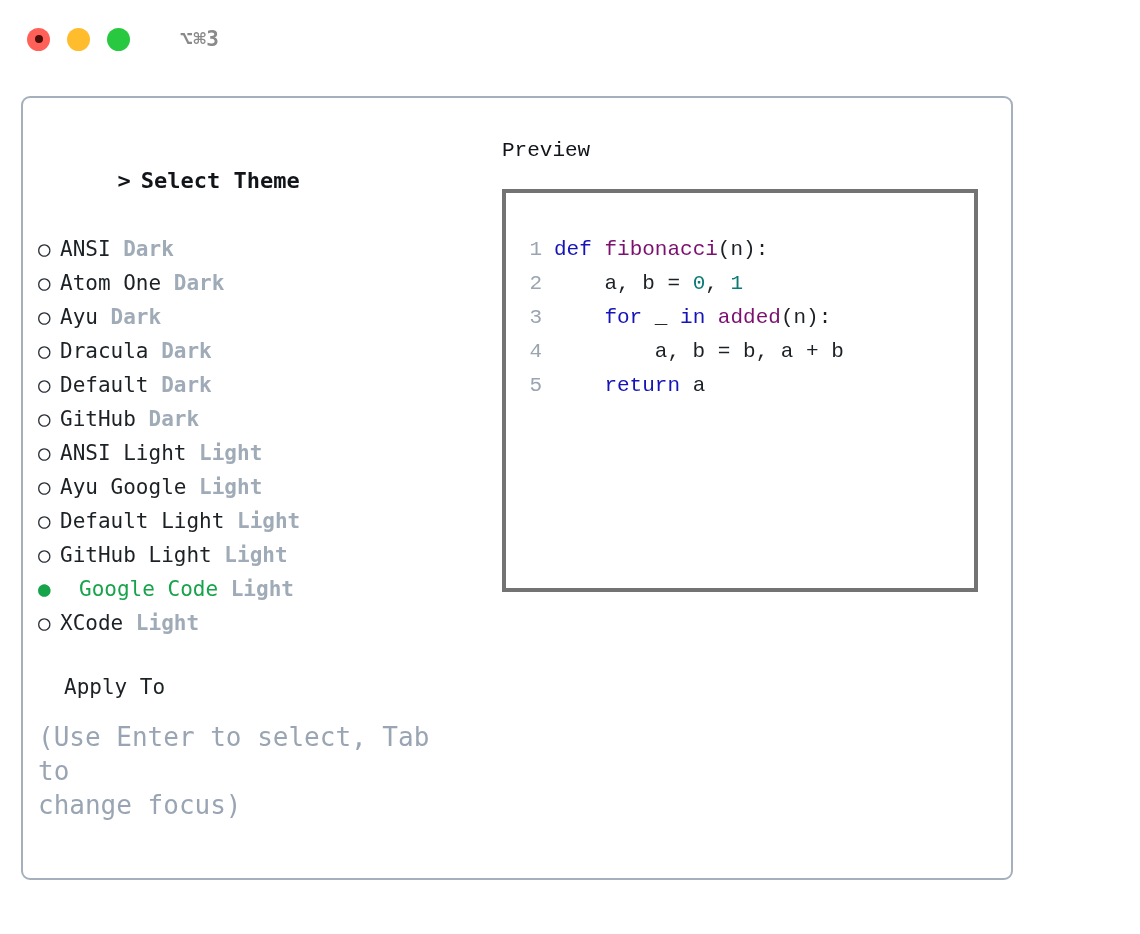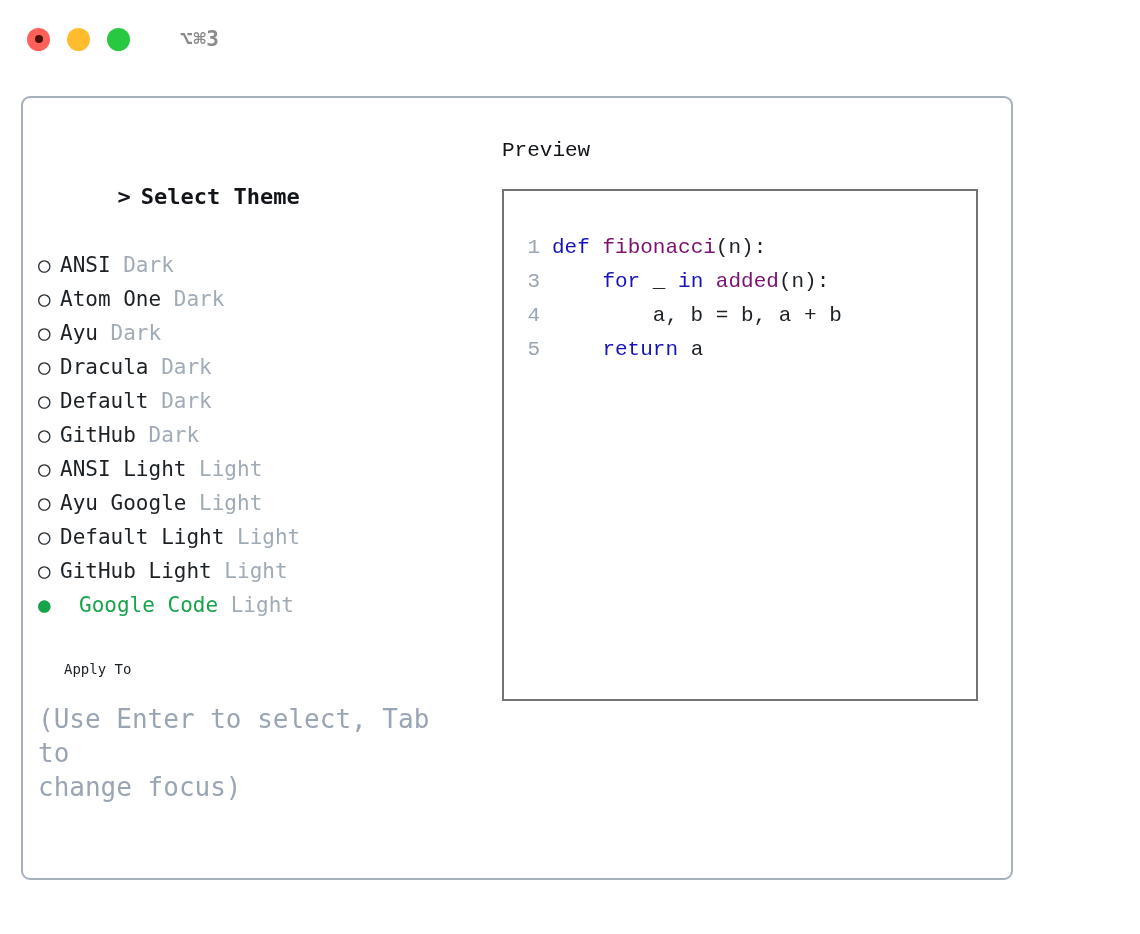--- a/index.html
+++ b/index.html
@@ -64,21 +64,21 @@
     border: 2px solid #a6b0bd;
     border-radius: 9px;
     background: #ffffff;
     box-sizing: border-box;
   }
 
   
   #theme-column {
     position: absolute;
     left: 15px;
-    top: 48px;
+    top: 32px;
     width: 440px;
   }
   .hdr {
     font-size: 22px;
     font-weight: bold;
     color: #111418;
     line-height: 34px;
     white-space: pre;
   }
   .hdr .caret { margin-right: 10px; }
@@ -90,25 +90,25 @@
     white-space: pre;
     display: block;
   }
   .opt .bullet {
     display: inline-block;
     width: 22px;
     color: #2b3138;
   }
   .opt.sel .bullet { color: #16a34a; }
   .opt.sel .name   { color: #16a34a; margin-left: 19px; }
-  .opt .variant    { color: #a0abb8; }
+  .opt .variant    { color: #a0abb8; font-weight: bold; }
 
   #apply-block { margin-top: 30px; }
   #apply-heading {
-    font-size: 14px;
+    font-size: 21px;
     line-height: 34px;
     color: #1c2125;
     padding-left: 26px;
     white-space: pre;
   }
 
   #hint {
     margin-top: 16px;
     font-size: 26px;
     line-height: 34px;
@@ -126,22 +126,22 @@
     font-family: Liberation Mono, monospace;
   }
   #preview-title {
     font-size: 21px;
     line-height: 34px;
     color: #111418;
     margin-bottom: 21px;
   }
   #preview-box {
     width: 476px;
-    height: 512px;
-    border: 2px solid #737373;
+    height: 403px;
+    border: 4px solid #737373;
     background: #ffffff;
     box-sizing: border-box;
     padding: 40px 0 12px 0;
   }
 
   .cline {
     font-size: 21px;
     line-height: 34px;
     white-space: pre;
     padding-left: 14px;
@@ -194,35 +194,37 @@
         <div class="opt"><span class="bullet">○</span><span class="name">Atom One</span><span class="variant"> Dark</span></div>
         <div class="opt"><span class="bullet">○</span><span class="name">Ayu</span><span class="variant"> Dark</span></div>
         <div class="opt"><span class="bullet">○</span><span class="name">Dracula</span><span class="variant"> Dark</span></div>
         <div class="opt"><span class="bullet">○</span><span class="name">Default</span><span class="variant"> Dark</span></div>
         <div class="opt"><span class="bullet">○</span><span class="name">GitHub</span><span class="variant"> Dark</span></div>
         <div class="opt"><span class="bullet">○</span><span class="name">ANSI Light</span><span class="variant"> Light</span></div>
         <div class="opt"><span class="bullet">○</span><span class="name">Ayu Google</span><span class="variant"> Light</span></div>
         <div class="opt"><span class="bullet">○</span><span class="name">Default Light</span><span class="variant"> Light</span></div>
         <div class="opt"><span class="bullet">○</span><span class="name">GitHub Light</span><span class="variant"> Light</span></div>
         <div class="opt sel"><span class="bullet">●</span><span class="name">Google Code</span><span class="variant"> Light</span></div>
+        <div class="opt"><span class="bullet">○</span><span class="name">XCode</span><span class="variant"> Light</span></div>
       </div>
 
     <div id="apply-block">
       <div id="apply-heading">Apply To</div>
     </div>
 
     <div id="hint">(Use Enter to select, Tab to
 change focus)</div>
   </div>
 
   <div id="preview-column">
     <div id="preview-title">Preview</div>
     <div id="preview-box">
       <div id="code-block">
           <div class="cline"><span class="ln">1</span><span class="kw">def </span><span class="fn">fibonacci</span><span class="pln">(n):</span></div>
+          <div class="cline"><span class="ln">2</span><span class="pln">    a, b = </span><span class="num">0</span><span class="pln">, </span><span class="num">1</span></div>
           <div class="cline"><span class="ln">3</span><span class="kw">    for </span><span class="pln">_ </span><span class="kw">in </span><span class="fn">added</span><span class="pln">(n):</span></div>
           <div class="cline"><span class="ln">4</span><span class="pln">        a, b = b, a + b</span></div>
           <div class="cline"><span class="ln">5</span><span class="kw">    return </span><span class="pln">a</span></div>
         </div>
       <div class="diffgap"></div>
     </div>
   </div>
 
 </div>
 

